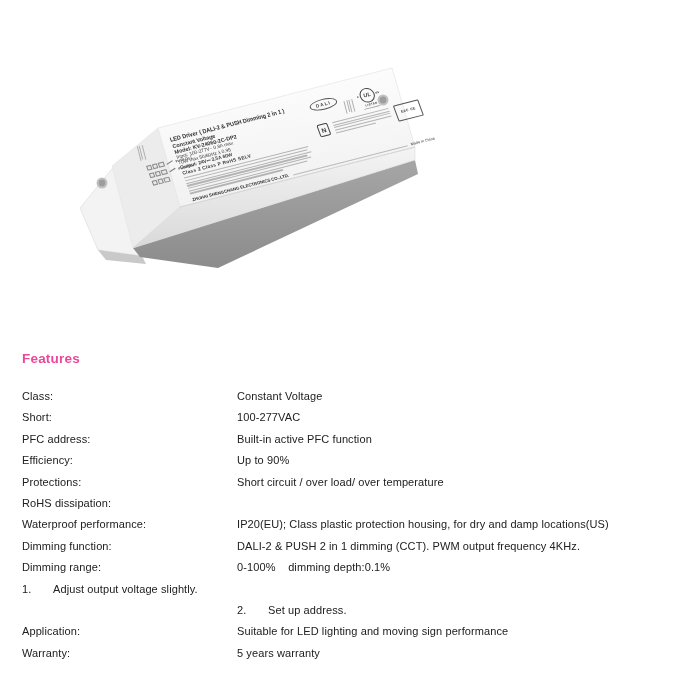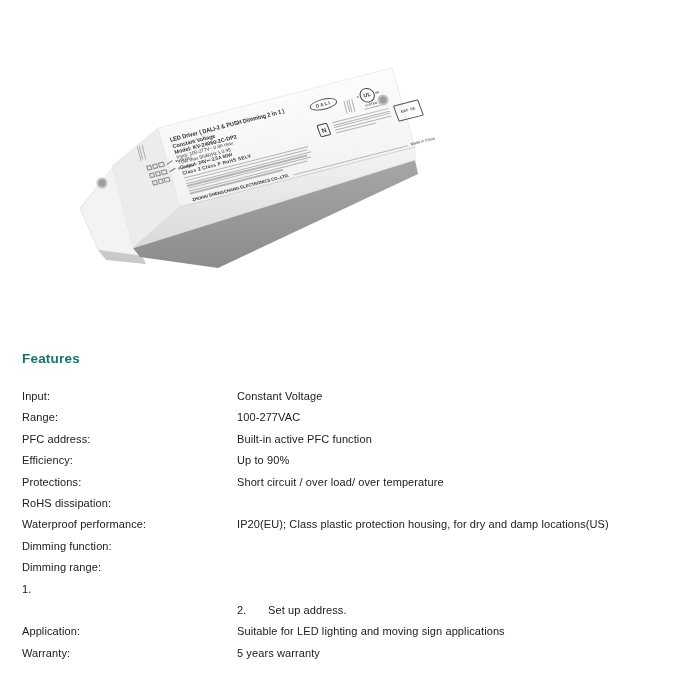--- a/index.html
+++ b/index.html
@@ -59,21 +59,21 @@
   .tcell{width:3.4px;height:3.4px;border:.6px solid #8a8a8a;background:#e9e9e9;}
   .tlabel{font-size:3.3px;color:#555;font-weight:700;white-space:nowrap;}
   .tswitch{width:7px;height:1px;background:#777;transform:rotate(-18deg);margin-right:1px;}
   
   .vstack{position:absolute;display:flex;flex-direction:column;gap:1.6px;}
   .vstack .vbar{height:1px;background:#b0b0b0;}
   .vs-right{left:293px;top:42px;transform:rotate(75.7deg);}
   .vs-left{left:84px;top:90px;transform:rotate(75.7deg);}
   
   .features{position:absolute;left:22px;top:351px;right:20px;}
-  .features h2{margin:0 0 24px 0;font-size:13.5px;font-weight:700;color:#0f766e;letter-spacing:.2px;}
+  .features h2{margin:0 0 24px 0;font-size:13.5px;font-weight:700;color:#ec4899;letter-spacing:.2px;}
   .frow{display:flex;height:21.4px;font-size:11px;letter-spacing:.1px;color:#202020;}
   .flabel{width:215px;flex:none;white-space:pre-wrap;}
   .fvalue{flex:1;display:flex;white-space:pre-wrap;}
   .fnum{display:none;}
   .numbered .fnum{display:block;width:31px;flex:none;}
 </style>
 </head>
 <body>
 
 <div class="device">
@@ -206,25 +206,25 @@
     <div class="vbar" style="width:15px"></div>
       <div class="vbar" style="width:14px"></div>
     <div class="vbar" style="width:15px"></div>
   </div>
 </div>
 
 <div class="features">
   <h2>Features</h2>
 
   <div class="frow">
-    <div class="flabel">Input:</div>
+    <div class="flabel">Class:</div>
     <div class="fvalue"><span>Constant Voltage</span></div>
   </div>
   <div class="frow">
-    <div class="flabel">Range:</div>
+    <div class="flabel">Short:</div>
     <div class="fvalue"><span>100-277VAC</span></div>
   </div>
   <div class="frow">
     <div class="flabel">PFC address:</div>
     <div class="fvalue"><span>Built-in active PFC function</span></div>
   </div>
   <div class="frow">
     <div class="flabel">Efficiency:</div>
     <div class="fvalue"><span>Up to 90%</span></div>
   </div>
@@ -234,37 +234,40 @@
   </div>
   <div class="frow">
     <div class="flabel">RoHS dissipation:</div>
   </div>
   <div class="frow">
     <div class="flabel">Waterproof performance:</div>
     <div class="fvalue"><span>IP20(EU); Class plastic protection housing, for dry and damp locations(US)</span></div>
   </div>
   <div class="frow">
     <div class="flabel">Dimming function:</div>
+    <div class="fvalue"><span>DALI-2 &amp; PUSH 2 in 1 dimming (CCT). PWM output frequency 4KHz.</span></div>
   </div>
   <div class="frow">
     <div class="flabel">Dimming range:</div>
+    <div class="fvalue"><span>0-100%    dimming depth:0.1%</span></div>
   </div>
   <div class="frow numbered">
     <div class="fvalue">
       <span class="fnum">1.</span>
+      <span>Adjust output voltage slightly.</span>
     </div>
   </div>
   <div class="frow numbered">
     <div class="flabel"></div>
     <div class="fvalue">
       <span class="fnum">2.</span>
       <span>Set up address.</span>
     </div>
   </div>
   <div class="frow">
     <div class="flabel">Application:</div>
-    <div class="fvalue"><span>Suitable for LED lighting and moving sign applications</span></div>
+    <div class="fvalue"><span>Suitable for LED lighting and moving sign performance</span></div>
   </div>
   <div class="frow">
     <div class="flabel">Warranty:</div>
     <div class="fvalue"><span>5 years warranty</span></div>
   </div>
 </div>
 
 </body></html>

